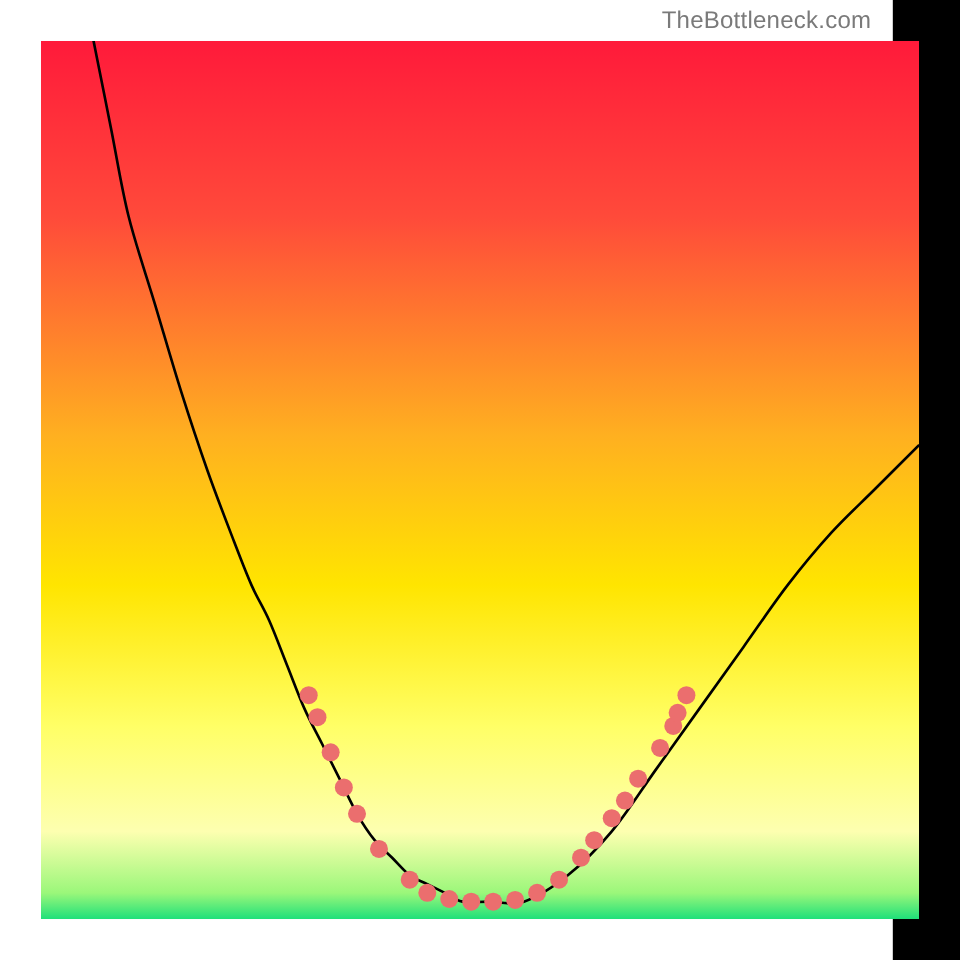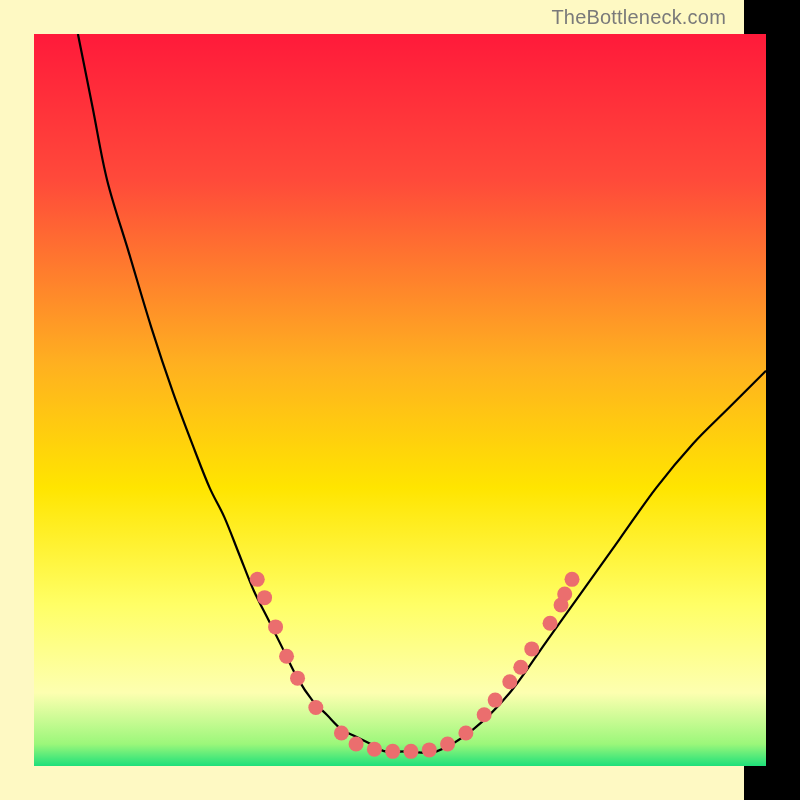--- a/index.html
+++ b/index.html
@@ -10,21 +10,21 @@
     background: #000;
     overflow: hidden;
     font-family: Arial, Helvetica, sans-serif;
   }
   .frame {
     position: absolute;
     top: 0;
     left: 0;
     width: 744px;
     height: 800px;
-    background: #fef9c3;
+    background: #ffffff;
   }
   .plot-area {
     position: absolute;
     top: 34px;
     left: 34px;
     width: 732px;
     height: 732px;
     overflow: hidden;
   }
   .watermark {

